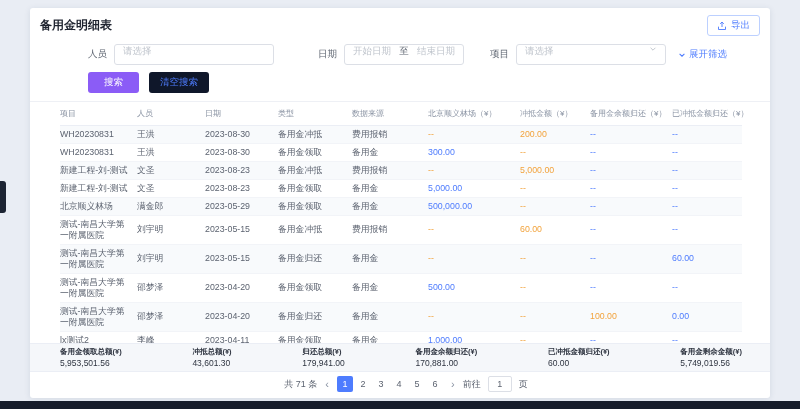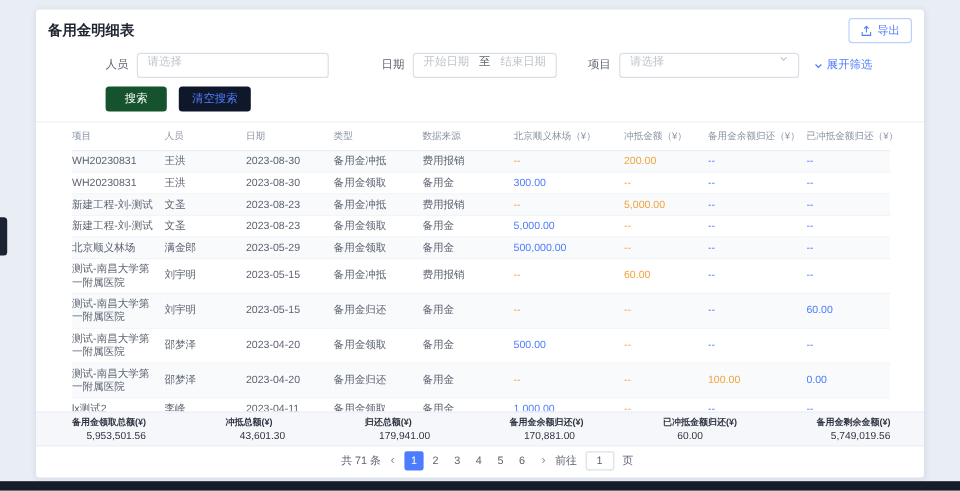--- a/index.html
+++ b/index.html
@@ -44,21 +44,21 @@
   .finput.date { width: 120px; justify-content: space-between; }
   .finput.select { width: 150px; justify-content: space-between; }
   .ph { color: #bfc4cc; }
   .sep { color: #5f6672; }
   .expand {
     display: flex; align-items: center; gap: 3px; color: #4e7cfe;
     font-size: 9.5px; margin-left: 12px; cursor: pointer; text-decoration: none; white-space: nowrap;
   }
   .actionbar { display: flex; gap: 10px; padding: 4px 8px 8px 58px; }
   .btn-primary {
-    background: #14532d; color: #fff; border: none; border-radius: 3px;
+    background: #8b5cf6; color: #fff; border: none; border-radius: 3px;
     font-size: 9.5px; padding: 4px 16px; cursor: pointer; font-family: Liberation Mono, monospace;
   }
   .btn-soft {
     background: #0f172a; color: #4e7cfe; border: none; border-radius: 3px;
     font-size: 9.5px; padding: 4px 11px; cursor: pointer; font-family: inherit;
   }
   .table-area { padding: 0 28px 0 30px; border-top: 1px solid #eef0f5; flex: 1; overflow: hidden; }
   table { width: 100%; border-collapse: collapse; table-layout: fixed; }
   thead th {
     font-size: 8px; color: #8a93a3; font-weight: normal; text-align: left;
@@ -74,21 +74,21 @@
   td.amt.orange { color: #f2a33c; }
   .summary {
     display: flex; align-items: center; background: #f5f7fa;
     border-top: 1px solid #ebeef5; border-bottom: 1px solid #ebeef5;
     padding: 3px 28px 3px 30px; flex: 0 0 auto; min-height: 27px;
   }
   .sum-label { font-size: 9px; color: #5c6370; width: 262px; flex: 0 0 auto; }
   .sum-items { flex: 1; display: flex; justify-content: space-between; overflow: hidden; }
   .sum-item { flex: 0 0 auto; }
   .sum-item .lab { font-size: 7.5px; font-weight: bold; color: #2e3440; white-space: nowrap; }
-  .sum-item .val { font-size: 8.5px; color: #2e3440; margin-top: 1px; margin-left: 12px; }
+  .sum-item .val { font-size: 8.5px; color: #2e3440; margin-top: 1px; }
   .pager {
     display: flex; align-items: center; justify-content: center; gap: 5px;
     padding: 4px 0 6px; font-size: 9px; color: #5c6370; flex: 0 0 auto; margin-left: 12px;
   }
   .pnav { border: none; background: transparent; color: #8a93a3; font-size: 11px; cursor: pointer; padding: 0 3px; font-family: inherit; }
   .page-list { display: inline-flex; align-items: center; gap: 2px; }
   .page {
     min-width: 16px; height: 16px; border: none; background: transparent; color: #5c6370;
     font-size: 9px; border-radius: 2px; cursor: pointer; font-family: inherit; padding: 0 3px;
   }

